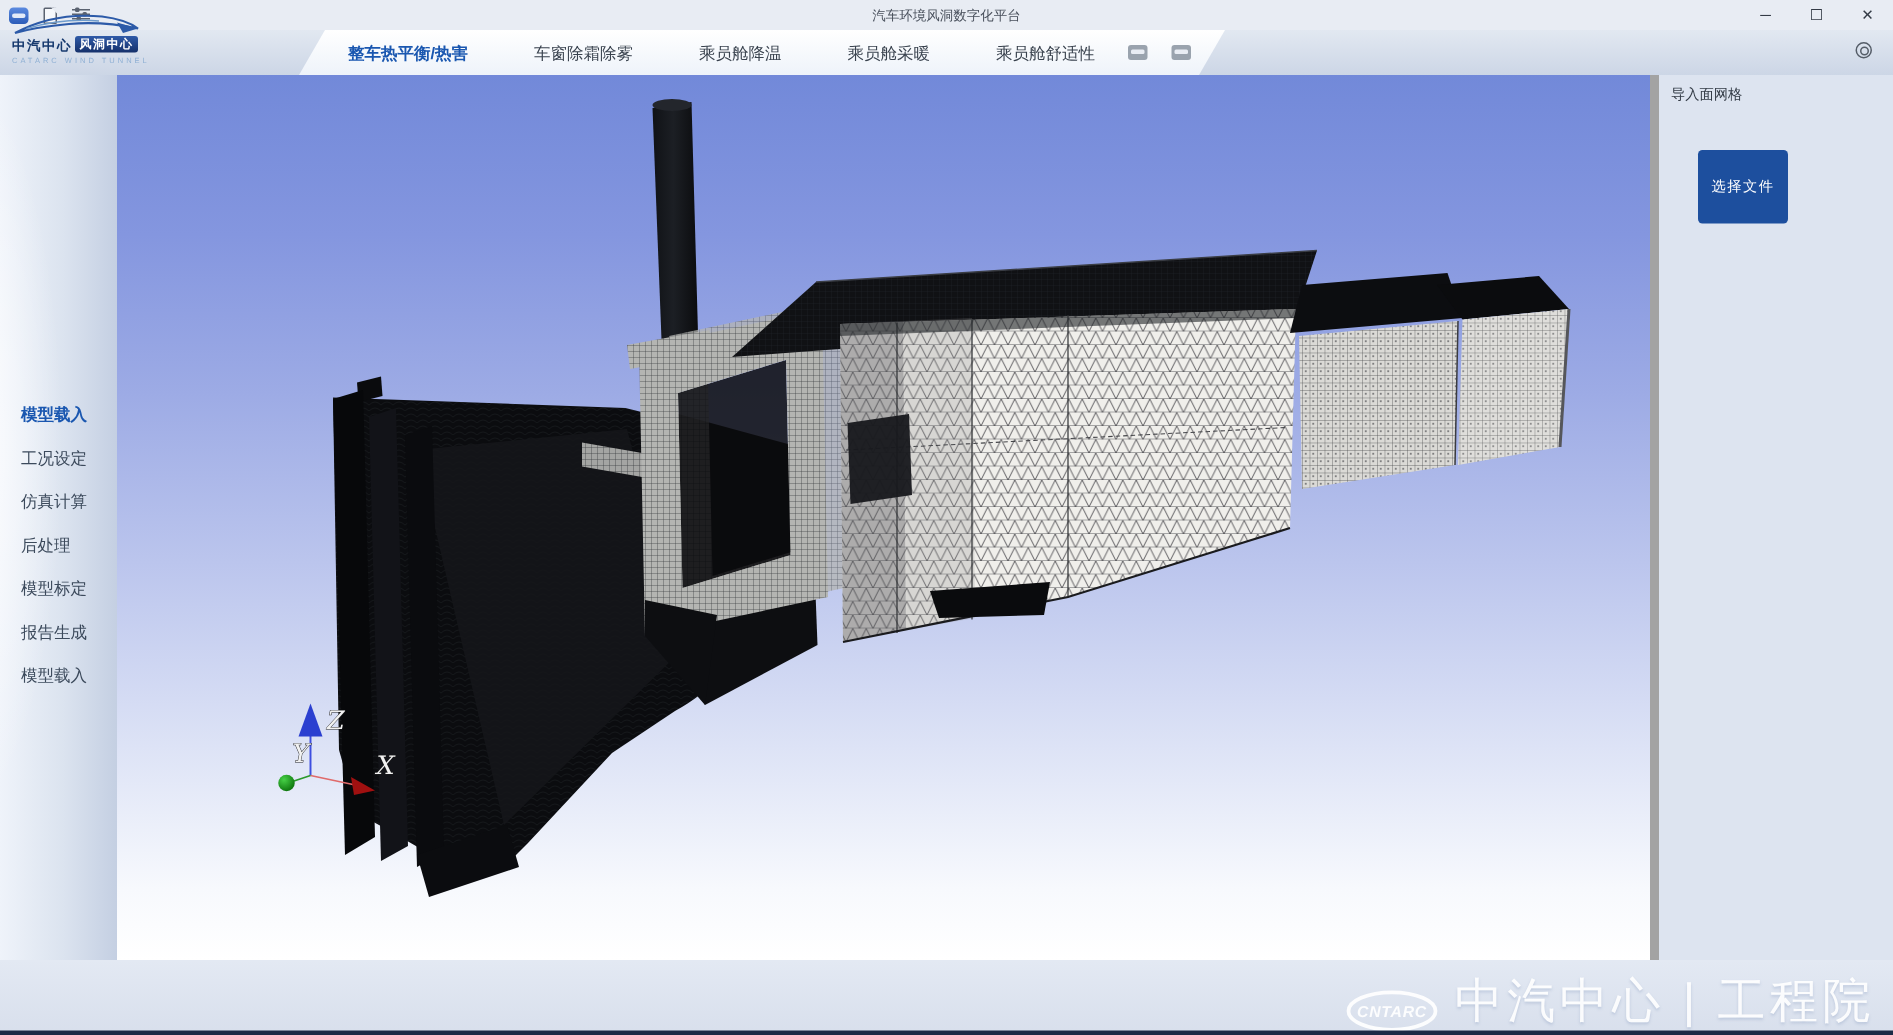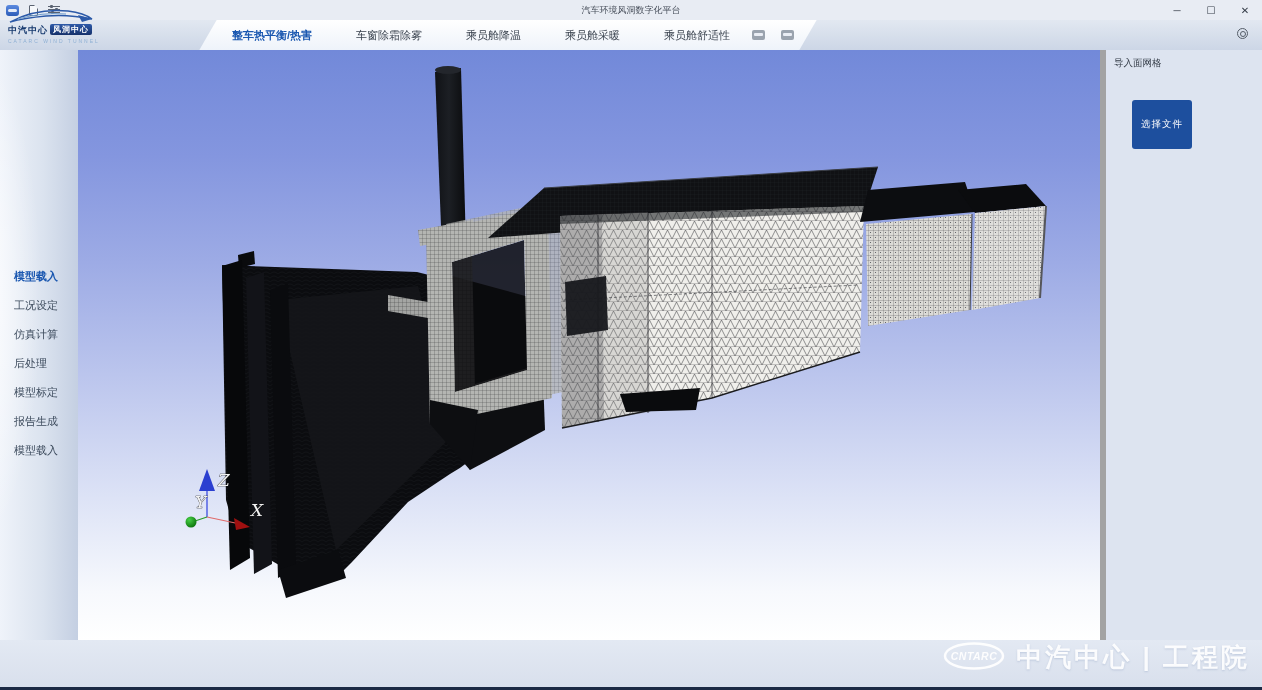--- a/index.html
+++ b/index.html
@@ -53,24 +53,24 @@
   .viewport { position:relative; width:1022px; height:590px; background:linear-gradient(180deg,
       #7289d9 0%, #8496df 18%, #9dabe5 36%, #bbc5ed 55%, #dde3f6 76%, #f7f9fd 92%, #ffffff 100%); }
   .viewport > svg { position:absolute; inset:0; }
 
   .rightpanel { position:relative; width:162px; height:590px; background:#dde4f0; border-left:6px solid #a3a3a3; padding:7px 8px; }
   .rp-title { font-size:9.5px; color:#333b46; }
   .rp-btn { display:inline-block; margin:30px 0 0 18px; background:#1d4f9e; color:#fff; font-size:9.5px;
       padding:18px 9px; border:none; border-radius:3px; letter-spacing:1px; cursor:pointer; font-family:inherit; }
 
   
-  .footer { position:relative; height:50px; background:linear-gradient(180deg,#e3e9f3,#d8dfec); display:flex; align-items:flex-start; justify-content:flex-end; padding-right:12px; gap:10px; }
+  .footer { position:relative; height:50px; background:linear-gradient(180deg,#e3e9f3,#d8dfec); display:flex; align-items:flex-end; justify-content:flex-end; padding-right:12px; gap:10px; }
   .footer::after { content:""; position:absolute; left:0; bottom:0; width:100%; height:3px; background:#1c2a45; }
   .cntarc-logo { flex:0 0 auto; }
-  .footer-brand { font-size:26px; font-weight:bold; color:rgba(255,255,255,.92); letter-spacing:3px; text-shadow:0 1px 2px rgba(130,150,185,.35); }
+  .footer-brand { font-size:32px; font-weight:normal; color:rgba(255,255,255,.92); letter-spacing:3px; text-shadow:0 1px 2px rgba(130,150,185,.35); }
 </style>
 </head>
 <body>
 
 <div class="app">
 
   <div class="titlebar">
     <div class="tb-icons">
       <span class="app-icon"></span>
       <span class="doc-icon"></span>

